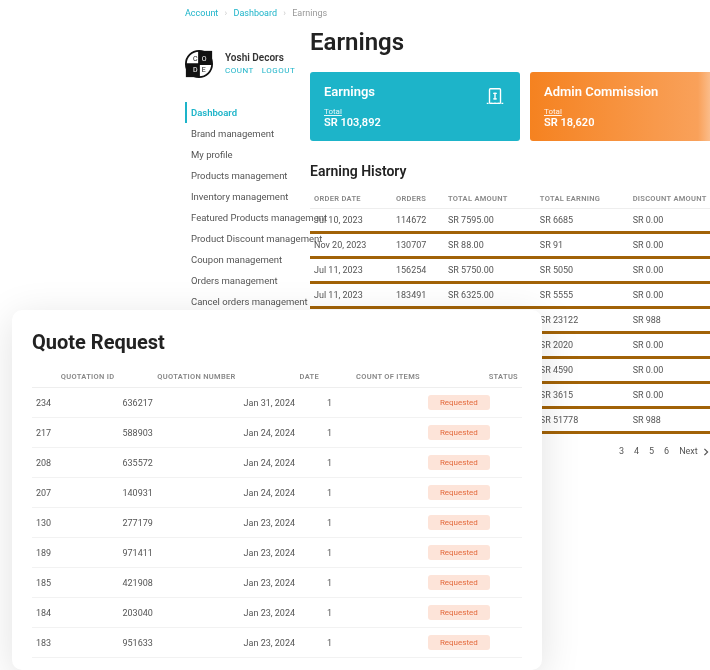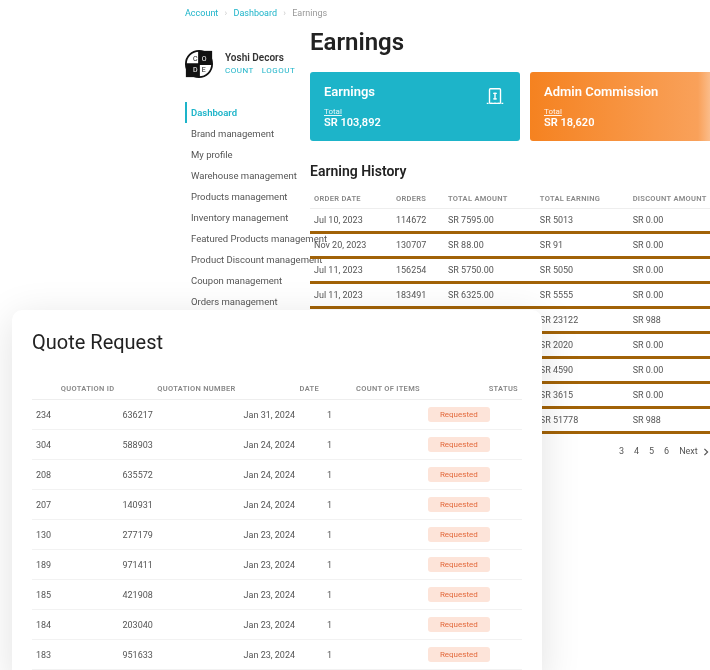--- a/index.html
+++ b/index.html
@@ -29,21 +29,21 @@
   .section-title{font-size:14px;font-weight:600;margin-bottom:10px;color:#222;}
   .etable{width:100%;font-size:9px;border-collapse:collapse;}
   .etable th{text-align:left;font-size:7.5px;color:#888;font-weight:600;letter-spacing:0.3px;text-transform:uppercase;padding:5px 4px;border-bottom:1px solid #eee;}
   .etable td{padding:6px 4px;color:#555;border-bottom:3px solid #a16207;}
   .pager{margin-top:12px;font-size:9px;color:#555;display:flex;gap:10px;justify-content:flex-end;align-items:center;padding-right:30px;}
   .pager span{cursor:pointer;}
   .pager .next svg{width:8px;height:8px;vertical-align:middle;margin-left:2px;}
 
   
   .quote-panel{position:absolute;left:12px;top:310px;width:530px;background:#fff;border-radius:10px;box-shadow:0 8px 40px rgba(0,0,0,0.12);padding:20px 20px 12px;}
-  .quote-panel h2{font-size:20px;font-weight:400;color:#222;margin-bottom:24px;}
+  .quote-panel h2{font-size:20px;font-weight:700;color:#222;margin-bottom:12px;}
   .qtable{width:100%;font-size:9px;border-collapse:collapse;}
   .qtable th{text-align:right;font-size:7.5px;color:#888;font-weight:600;letter-spacing:0.3px;text-transform:uppercase;padding:6px 4px;border-bottom:1px solid #eee;}
   .qtable td{padding:7px 4px;color:#555;border-bottom:1px solid #f2f2f2;}
   .status-badge{display:inline-block;background:#fde4d9;color:#e36a3d;font-size:8px;padding:3px 12px;border-radius:3px;min-width:60px;text-align:center;}
 </style>
 </head>
 <body>
 
 <div class="breadcrumb">
   <a>Account</a>
@@ -71,21 +71,20 @@
   <div class="shop-name">Yoshi Decors</div>
   <div class="shop-actions">
     <span>COUNT</span>
     &nbsp;&nbsp;
     <span>LOGOUT</span>
   </div>
   <div class="nav" id="nav">
       <div class="nav-item active">Dashboard</div>
       <div class="nav-item">Brand management</div>
       <div class="nav-item">My profile</div>
-      <div class="nav-item">Warehouse management</div>
       <div class="nav-item">Products management</div>
       <div class="nav-item">Inventory management</div>
       <div class="nav-item">Featured Products management</div>
       <div class="nav-item">Product Discount management</div>
       <div class="nav-item">Coupon management</div>
       <div class="nav-item">Orders management</div>
       <div class="nav-item">Cancel orders management</div>
     </div>
 </div>
 
@@ -119,21 +118,21 @@
           <th>TOTAL AMOUNT</th>
           <th>TOTAL EARNING</th>
           <th>DISCOUNT AMOUNT</th>
         </tr>
       </thead>
     <tbody id="eh-body">
         <tr>
           <td>Jul 10, 2023</td>
           <td>114672</td>
           <td>SR 7595.00</td>
-          <td>SR 5013</td>
+          <td>SR 6685</td>
           <td>SR 0.00</td>
         </tr>
         <tr>
           <td>Nov 20, 2023</td>
           <td>130707</td>
           <td>SR 88.00</td>
           <td>SR 91</td>
           <td>SR 0.00</td>
         </tr>
         <tr>
@@ -212,21 +211,21 @@
       </thead>
     <tbody id="q-body">
         <tr>
           <td>234</td>
           <td>636217</td>
           <td>Jan 31, 2024</td>
           <td>1</td>
           <td><span class="status-badge">Requested</span></td>
         </tr>
         <tr>
-          <td>304</td>
+          <td>217</td>
           <td>588903</td>
           <td>Jan 24, 2024</td>
           <td>1</td>
           <td><span class="status-badge">Requested</span></td>
         </tr>
         <tr>
           <td>208</td>
           <td>635572</td>
           <td>Jan 24, 2024</td>
           <td>1</td>

